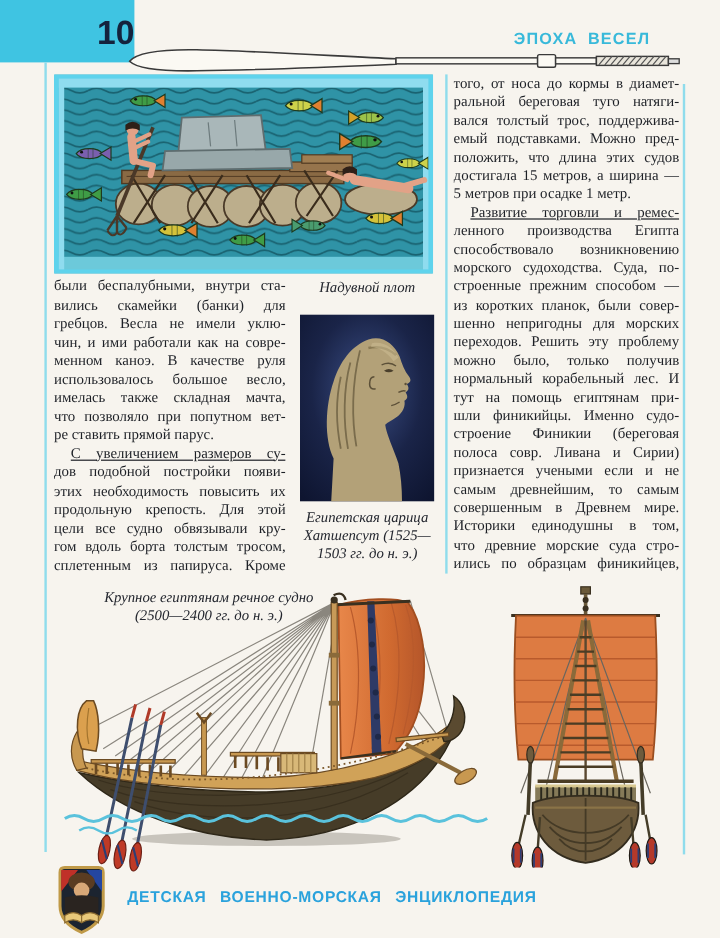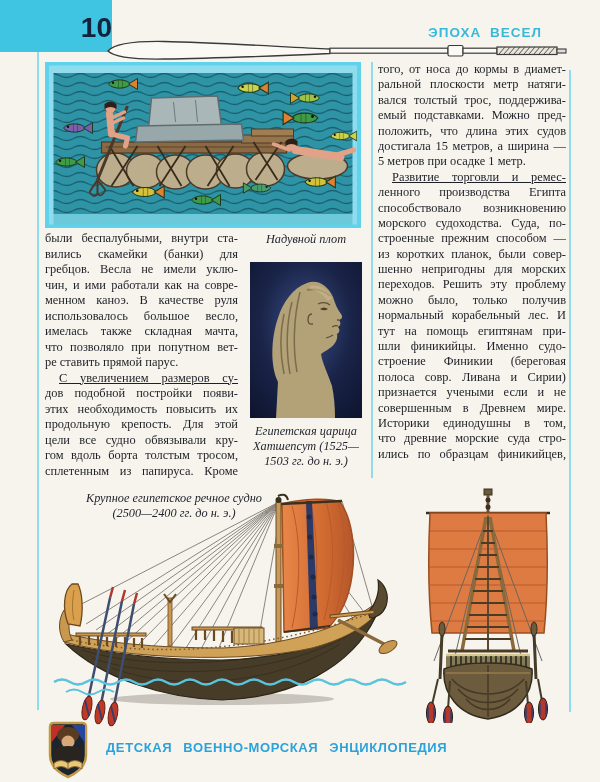--- a/index.html
+++ b/index.html
@@ -135,41 +135,42 @@
       <div>дов подобной постройки появи-</div>
       <div>этих необходимость повысить их</div>
       <div>продольную крепость. Для этой</div>
       <div>цели все судно обвязывали кру-</div>
       <div>гом вдоль борта толстым тросом,</div>
       <div>сплетенным из папируса. Кроме</div>
     </div>
 
   <div class="textcol rc" style="left:378px;top:62px;width:188px">
       <div>того, от носа до кормы в диамет-</div>
-      <div>ральной плоскости метр натяги-</div>
+      <div>ральной береговая туго натяги-</div>
       <div>вался толстый трос, поддержива-</div>
       <div>емый подставками. Можно пред-</div>
       <div>положить, что длина этих судов</div>
       <div>достигала 15 метров, а ширина —</div>
       <div class="end">5 метров при осадке 1 метр.</div>
       <div class="ind">Развитие торговли и ремес-</div>
       <div>ленного производства Египта</div>
       <div>способствовало возникновению</div>
       <div>морского судоходства. Суда, по-</div>
       <div>строенные прежним способом —</div>
       <div>из коротких планок, были совер-</div>
       <div>шенно непригодны для морских</div>
       <div>переходов. Решить эту проблему</div>
       <div>можно было, только получив</div>
       <div>нормальный корабельный лес. И</div>
       <div>тут на помощь египтянам при-</div>
       <div>шли финикийцы. Именно судо-</div>
       <div>строение Финикии (береговая</div>
       <div>полоса совр. Ливана и Сирии)</div>
       <div>признается учеными если и не</div>
+      <div>самым древнейшим, то самым</div>
       <div>совершенным в Древнем мире.</div>
       <div>Историки единодушны в том,</div>
       <div>что древние морские суда стро-</div>
       <div>ились по образцам финикийцев,</div>
     </div>
 
   <div class="cap" style="left:238px;top:232px;width:136px">Надувной плот</div>
 
   <svg class="fig" style="left:250px;top:262px" width="112" height="156" viewBox="0 0 112 156">
     <defs>
@@ -190,21 +191,21 @@
     <path d="M60,24 C70,22 78,28 82,36 L78,39 C72,31 66,28 59,27 Z" fill="#cfc096" opacity="0.5"></path>
   </svg>
 
   <div class="cap" style="left:238px;top:424px;width:136px">
       <div>Египетская царица</div>
       <div>Хатшепсут (1525—</div>
       <div>1503 гг. до н. э.)</div>
     </div>
 
   <div class="cap" style="left:58px;top:491px;width:232px">
-      <div>Крупное египетское речное судно</div>
+      <div>Крупное египтянам речное судно</div>
       <div>(2500—2400 гг. до н. э.)</div>
     </div>
 
   <svg class="fig" style="left:42px;top:492px" width="380" height="238" viewBox="0 0 380 238">
     <defs>
       <linearGradient id="sailG" x1="0" y1="0" x2="1" y2="0">
         <stop offset="0%" stop-color="#e8874a"></stop>
           <stop offset="60%" stop-color="#d06a30"></stop>
           <stop offset="100%" stop-color="#b5562a"></stop>
       </linearGradient>

